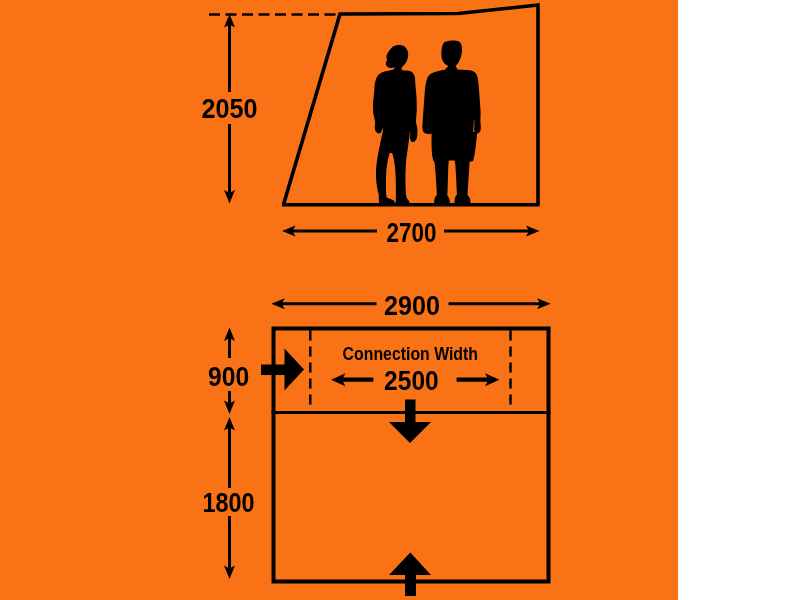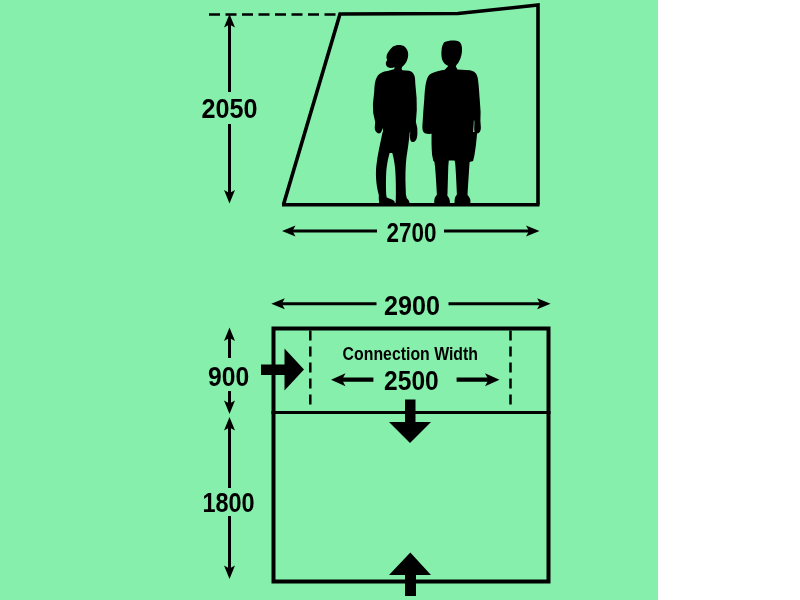--- a/index.html
+++ b/index.html
@@ -1,16 +1,16 @@
 <!DOCTYPE html>
 <html><head>
 <meta charset="utf-8">
 <style>
   html,body{margin:0;padding:0;background:#fff;}
-  #page{width:658px;height:600px;position:relative;background:#86efac;overflow:hidden;}
+  #page{width:658px;height:600px;position:relative;background:#f97316;overflow:hidden;padding-left:20px;}
   svg{position:absolute;left:0;top:0;}
   text{font-family:"Liberation Sans",sans-serif;font-weight:bold;fill:#000;}
 </style>
 </head>
 <body>
 <div id="page">
 <svg width="800" height="600" viewBox="0 0 800 600">
 
   <line x1="209" y1="14.5" x2="339" y2="14.5" stroke="#000" stroke-width="2.4" stroke-dasharray="11 5.5"></line>
 

